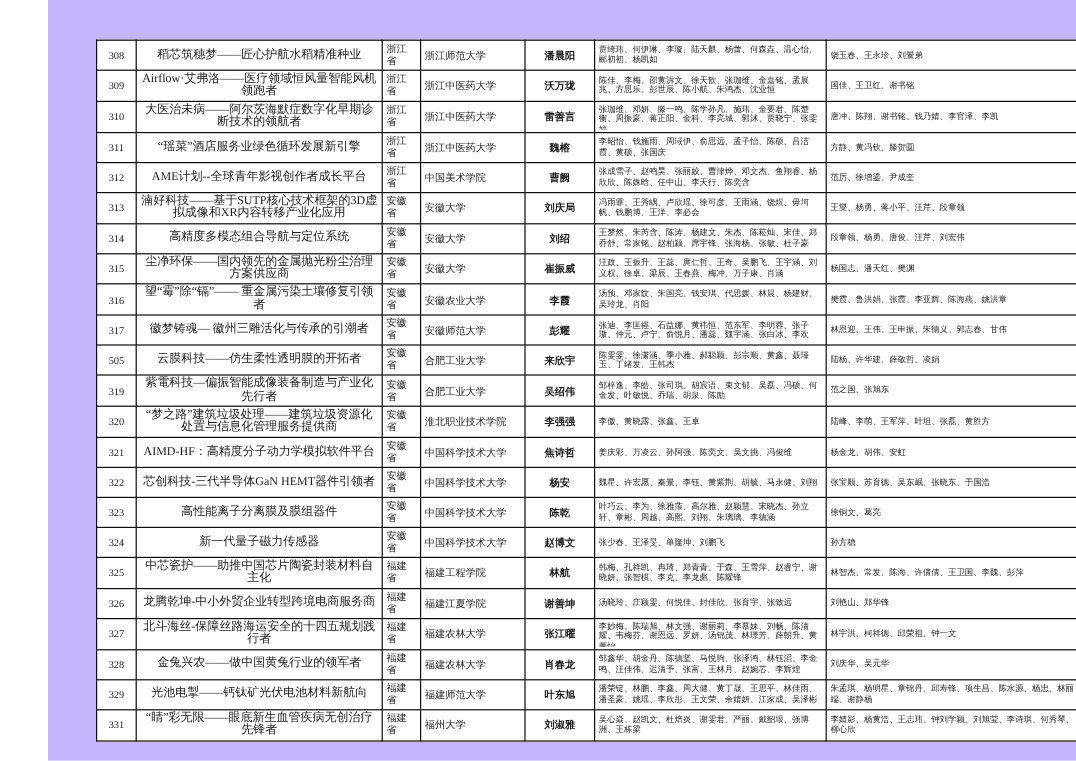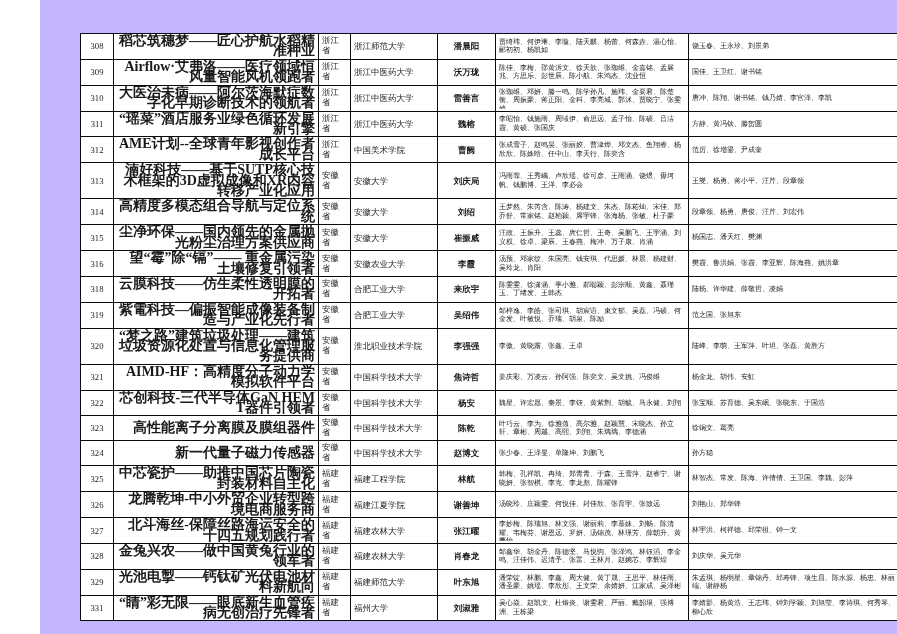--- a/index.html
+++ b/index.html
@@ -15,21 +15,21 @@
     background:#ffffff;
   }
   table.doc td{
     border:1.6px solid #0c0c0c;
     vertical-align:middle;
     padding:2px 3px;
     overflow:hidden;
     word-break:break-all;
   }
   td.c-no{width:33px;text-align:center;font-size:8.6px;line-height:10px;padding:1px 1px;}
-  td.c-title{width:205px;font-size:14px;line-height:10.4px;text-align:right;font-weight:bold;}
+  td.c-title{width:205px;font-size:10px;line-height:10.4px;text-align:center;}
   td.c-prov{width:32px;text-align:left;font-size:8.4px;line-height:10px;padding:1px 1px;}
   td.c-univ{width:87px;text-align:left;font-size:8.5px;line-height:10px;padding:1px 1px;}
   td.c-lead{width:58px;text-align:center;font-size:8.5px;line-height:10px;padding:1px 1px;font-weight:bold;}
   td.c-mem{width:193px;}
   td.c-adv{width:210px;}
   td.c-mem,td.c-adv{font-size:7px;line-height:8.6px;text-align:left;padding:1px 2px;}
   .wrap{max-height:21px;overflow:hidden;}
 </style>
 </head>
 <body>
@@ -157,21 +157,34 @@
           <td class="c-univ">安徽农业大学</td>
           <td class="c-lead">李霞</td>
           <td class="c-mem">
             <div class="wrap">汤预、邓家纹、朱国亮、钱安琪、代思媛、林晨、杨建财、吴玲龙、肖阳</div>
           </td>
           <td class="c-adv">
             <div class="wrap">樊霞、鲁洪娟、张霞、李亚辉、陈海燕、姚洪章</div>
           </td>
         </tr>
         <tr>
-          <td class="c-no">318</td>
+          <td class="c-no">317</td>
+          <td class="c-title">徽梦铸魂— 徽州三雕活化与传承的引潮者</td>
+          <td class="c-prov">安徽省</td>
+          <td class="c-univ">安徽师范大学</td>
+          <td class="c-lead">彭耀</td>
+          <td class="c-mem">
+            <div class="wrap">张迪、李匡禥、石益娜、黄祎恒、范东军、李明蓉、张子璈、仲元、卢宁、俞悦月、潘蕊、魏宇涵、张白冰、李欢</div>
+          </td>
+          <td class="c-adv">
+            <div class="wrap">林恩迎、王伟、王申振、朱德义、郭志春、甘伟</div>
+          </td>
+        </tr>
+        <tr>
+          <td class="c-no">505</td>
           <td class="c-title">云膜科技——仿生柔性透明膜的开拓者</td>
           <td class="c-prov">安徽省</td>
           <td class="c-univ">合肥工业大学</td>
           <td class="c-lead">来欣宇</td>
           <td class="c-mem">
             <div class="wrap">陈雯雯、徐潇涵、季小雅、郝聪颖、彭宗顺、黄鑫、聂瑾玉、丁绪发、王韩杰</div>
           </td>
           <td class="c-adv">
             <div class="wrap">陆杨、许华建、薛敬哲、凌娟</div>
           </td>

